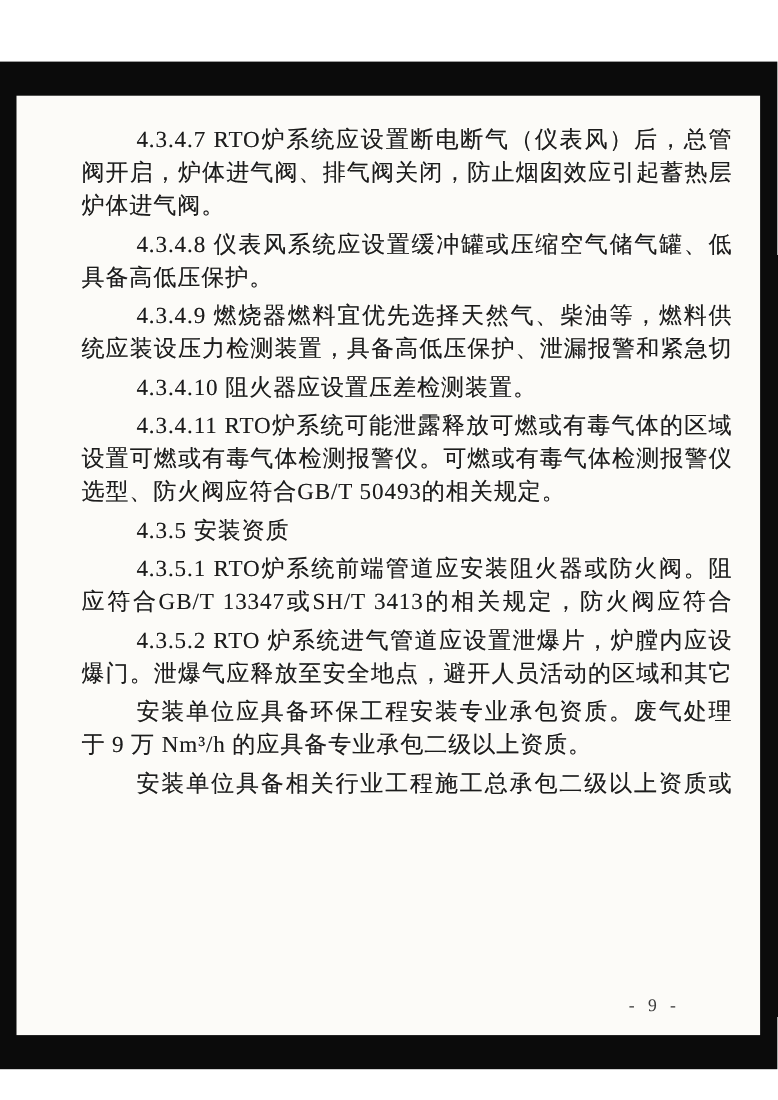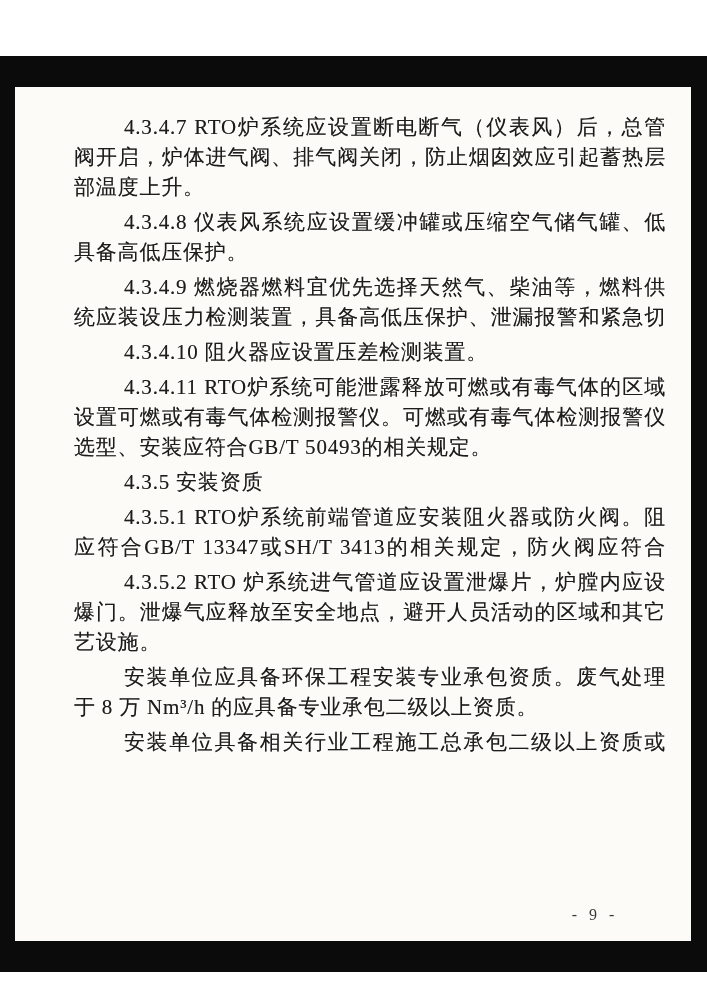--- a/index.html
+++ b/index.html
@@ -69,52 +69,51 @@
 <body>
 
 <div class="canvas">
   <div class="scan-frame">
     <div class="sheet"></div>
   </div>
   <div class="textcol">
       <div class="para">
         <div class="line just first">4.3.4.7 RTO炉系统应设置断电断气（仪表风）后，总管旁通</div>
         <div class="line just">阀开启，炉体进气阀、排气阀关闭，防止烟囱效应引起蓄热层下</div>
-        <div class="line">部温度上升。</div>
+        <div class="line">炉体进气阀。</div>
       </div>
       <div class="para">
         <div class="line just first">4.3.4.8 仪表风系统应设置缓冲罐或压缩空气储气罐、低压保</div>
         <div class="line">具备高低压保护。</div>
       </div>
       <div class="para">
         <div class="line just first">4.3.4.9 燃烧器燃料宜优先选择天然气、柴油等，燃料供给系</div>
         <div class="line just">统应装设压力检测装置，具备高低压保护、泄漏报警和紧急切断</div>
       </div>
       <div class="para">
         <div class="line first">4.3.4.10 阻火器应设置压差检测装置。</div>
       </div>
       <div class="para">
         <div class="line just first">4.3.4.11 RTO炉系统可能泄露释放可燃或有毒气体的区域 ,应</div>
         <div class="line just">设置可燃或有毒气体检测报警仪。可燃或有毒气体检测报警仪的</div>
-        <div class="line">选型、安装应符合GB/T 50493的相关规定。</div>
+        <div class="line">选型、防火阀应符合GB/T 50493的相关规定。</div>
       </div>
       <div class="para">
         <div class="line first">4.3.5 安装资质</div>
       </div>
       <div class="para">
         <div class="line just first">4.3.5.1 RTO炉系统前端管道应安装阻火器或防火阀。阻火器</div>
         <div class="line just">应符合GB/T 13347或SH/T 3413的相关规定，防火阀应符合GB</div>
       </div>
       <div class="para">
         <div class="line just first">4.3.5.2 RTO 炉系统进气管道应设置泄爆片，炉膛内应设置泄</div>
         <div class="line just">爆门。泄爆气应释放至安全地点，避开人员活动的区域和其它工</div>
-        <div class="line">艺设施。</div>
       </div>
       <div class="para">
         <div class="line just first">安装单位应具备环保工程安装专业承包资质。废气处理量大</div>
-        <div class="line">于 8 万 Nm³/h 的应具备专业承包二级以上资质。</div>
+        <div class="line">于 9 万 Nm³/h 的应具备专业承包二级以上资质。</div>
       </div>
       <div class="para">
         <div class="line just first">安装单位具备相关行业工程施工总承包二级以上资质或环</div>
       </div>
     </div>
   <div class="pagenum">- 9 -</div>
 </div>
 
 </body></html>

